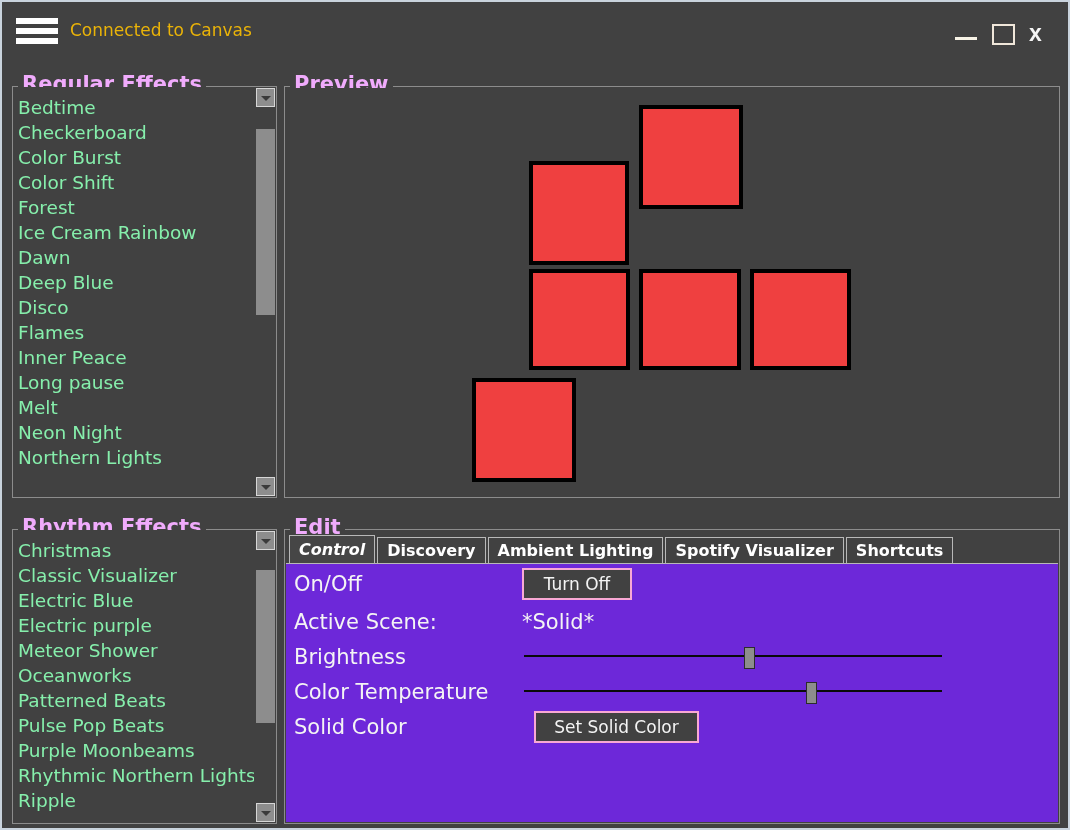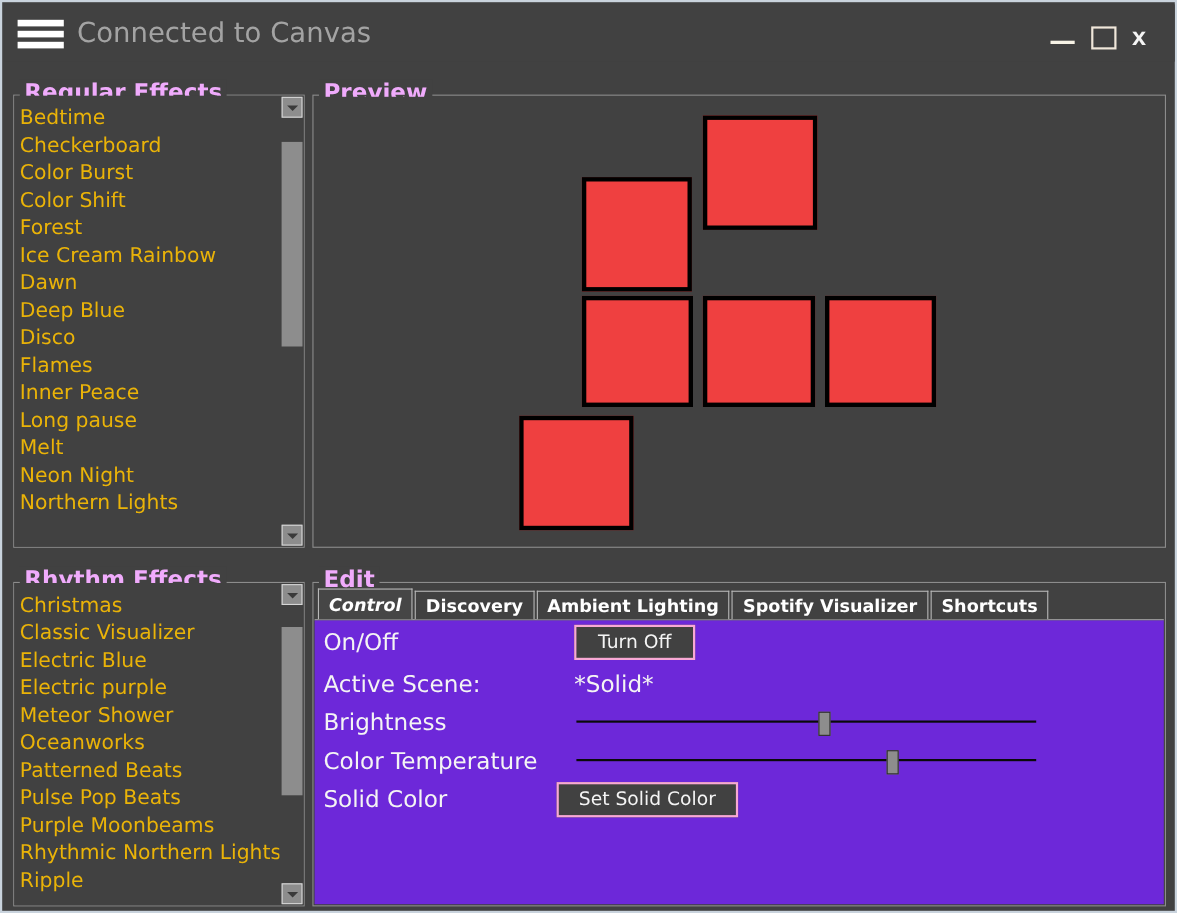--- a/index.html
+++ b/index.html
@@ -35,22 +35,22 @@
     cursor: pointer;
   }
   #hamburger span {
     display: block; width: 42px; height: 6px;
     background: #ffffff;
   }
   #win-title {
     position: absolute;
     left: 66px; top: 26px;
     transform: translateY(-50%);
-    font-size: 25px;
-    color: #a3a3a3;
+    font-size: 17px;
+    color: #eab308;
     white-space: nowrap;
   }
   .wctrl {
     position: absolute;
     top: 20px;
     cursor: pointer;
     color: #f5f5f5;
   }
   #btn-min {
     left: 951px; width: 22px; height: 16px;
@@ -100,21 +100,21 @@
     background: #414141;
     overflow: hidden;
   }
   .items {
     position: absolute;
     left: 5px; top: 8px;
     right: 22px;
   }
   .item {
     font-size: 18.5px;
-    color: #eab308;
+    color: #86efac;
     line-height: 25px;
     height: 25px;
     white-space: nowrap;
     overflow: hidden;
     cursor: pointer;
     font-family: "DejaVu Sans", sans-serif;
   }
 
   
   .sbar {
@@ -355,17 +355,17 @@
         <div class="handle" style="left: 54%;"></div>
       </div>
 
       <div class="ctl-label" style="top:116px">Color Temperature</div>
       <div class="slider" id="slider-temp" style="left:238px; top:116px; width:418px;">
         <div class="track"></div>
         <div class="handle" style="left: 69%;"></div>
       </div>
 
       <div class="ctl-label" style="top:151px">Solid Color</div>
-      <div class="ctl-btn" style="left:220px; top:147px; width:165px; height:32px;">Set Solid Color</div>
+      <div class="ctl-btn" style="left:248px; top:147px; width:165px; height:32px;">Set Solid Color</div>
     </div>
   </div>
 
 </div>
 
 </body></html>

